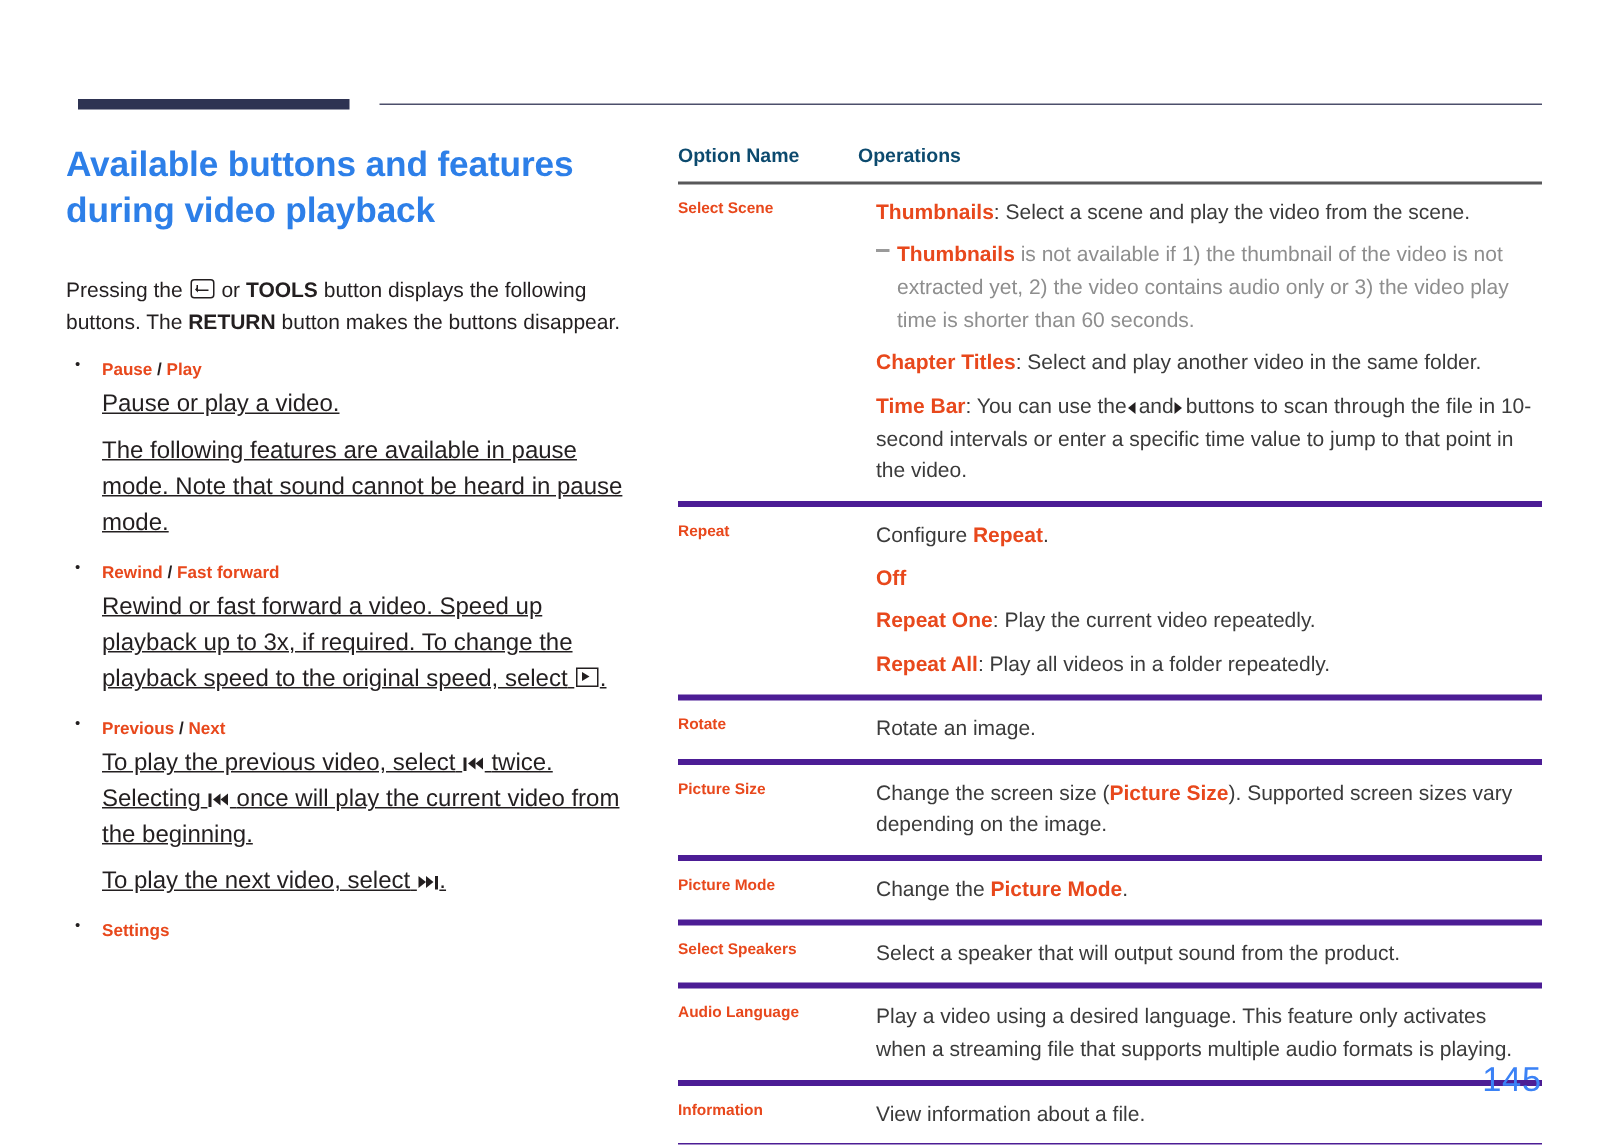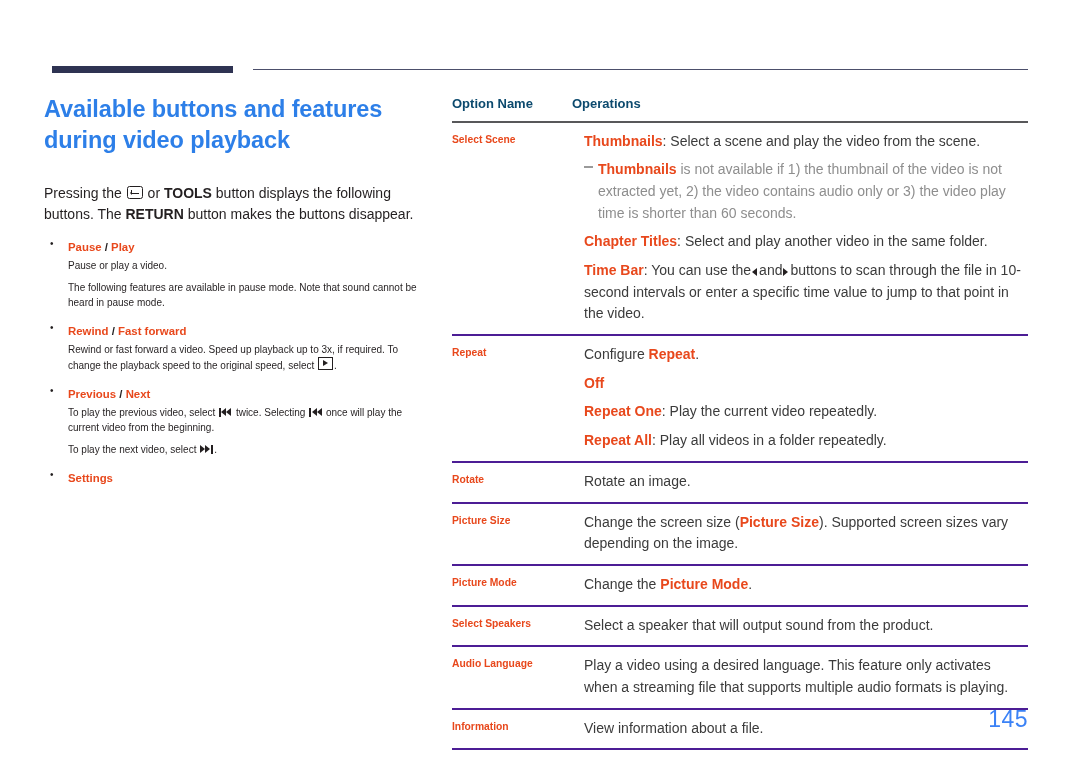--- a/index.html
+++ b/index.html
@@ -77,24 +77,25 @@
   }
   .b-title {
     font-size: 11.4px;
     font-weight: bold;
     color: #e8481c;
     line-height: 1.5;
     margin-bottom: 2px;
   }
   .b-title .sep { color: #231f20; font-weight: bold; }
   .b-para {
-    font-size: 10px;
+    font-size: 16px;
     line-height: 1.5;
     color: #231f20;
     margin: 0 0 7px 0;
+    text-decoration: underline;
   }
   .b-para:last-child { margin-bottom: 0; }
 
   
   .key-enter {
     display: inline-block;
     width: 14px;
     height: 11px;
     border: 1.4px solid #231f20;
     border-radius: 2.5px;
@@ -227,21 +228,21 @@
   }
   .col1 { width: 120px; flex: none; }
   .col2 { flex: 1; }
   .head-rule {
     height: 1.6px;
     background: #58585a;
     margin-bottom: 0;
   }
   .trow {
     display: flex;
-    border-bottom: 2px solid #4c1d95;
+    border-bottom: 4px solid #4c1d95;
     padding: 8px 0 9px 0;
   }
   .trow .col1 {
     font-size: 10.3px;
     font-weight: bold;
     color: #e8481c;
     line-height: 1.5;
     padding-top: 1px;
   }
   .trow .col2 {

